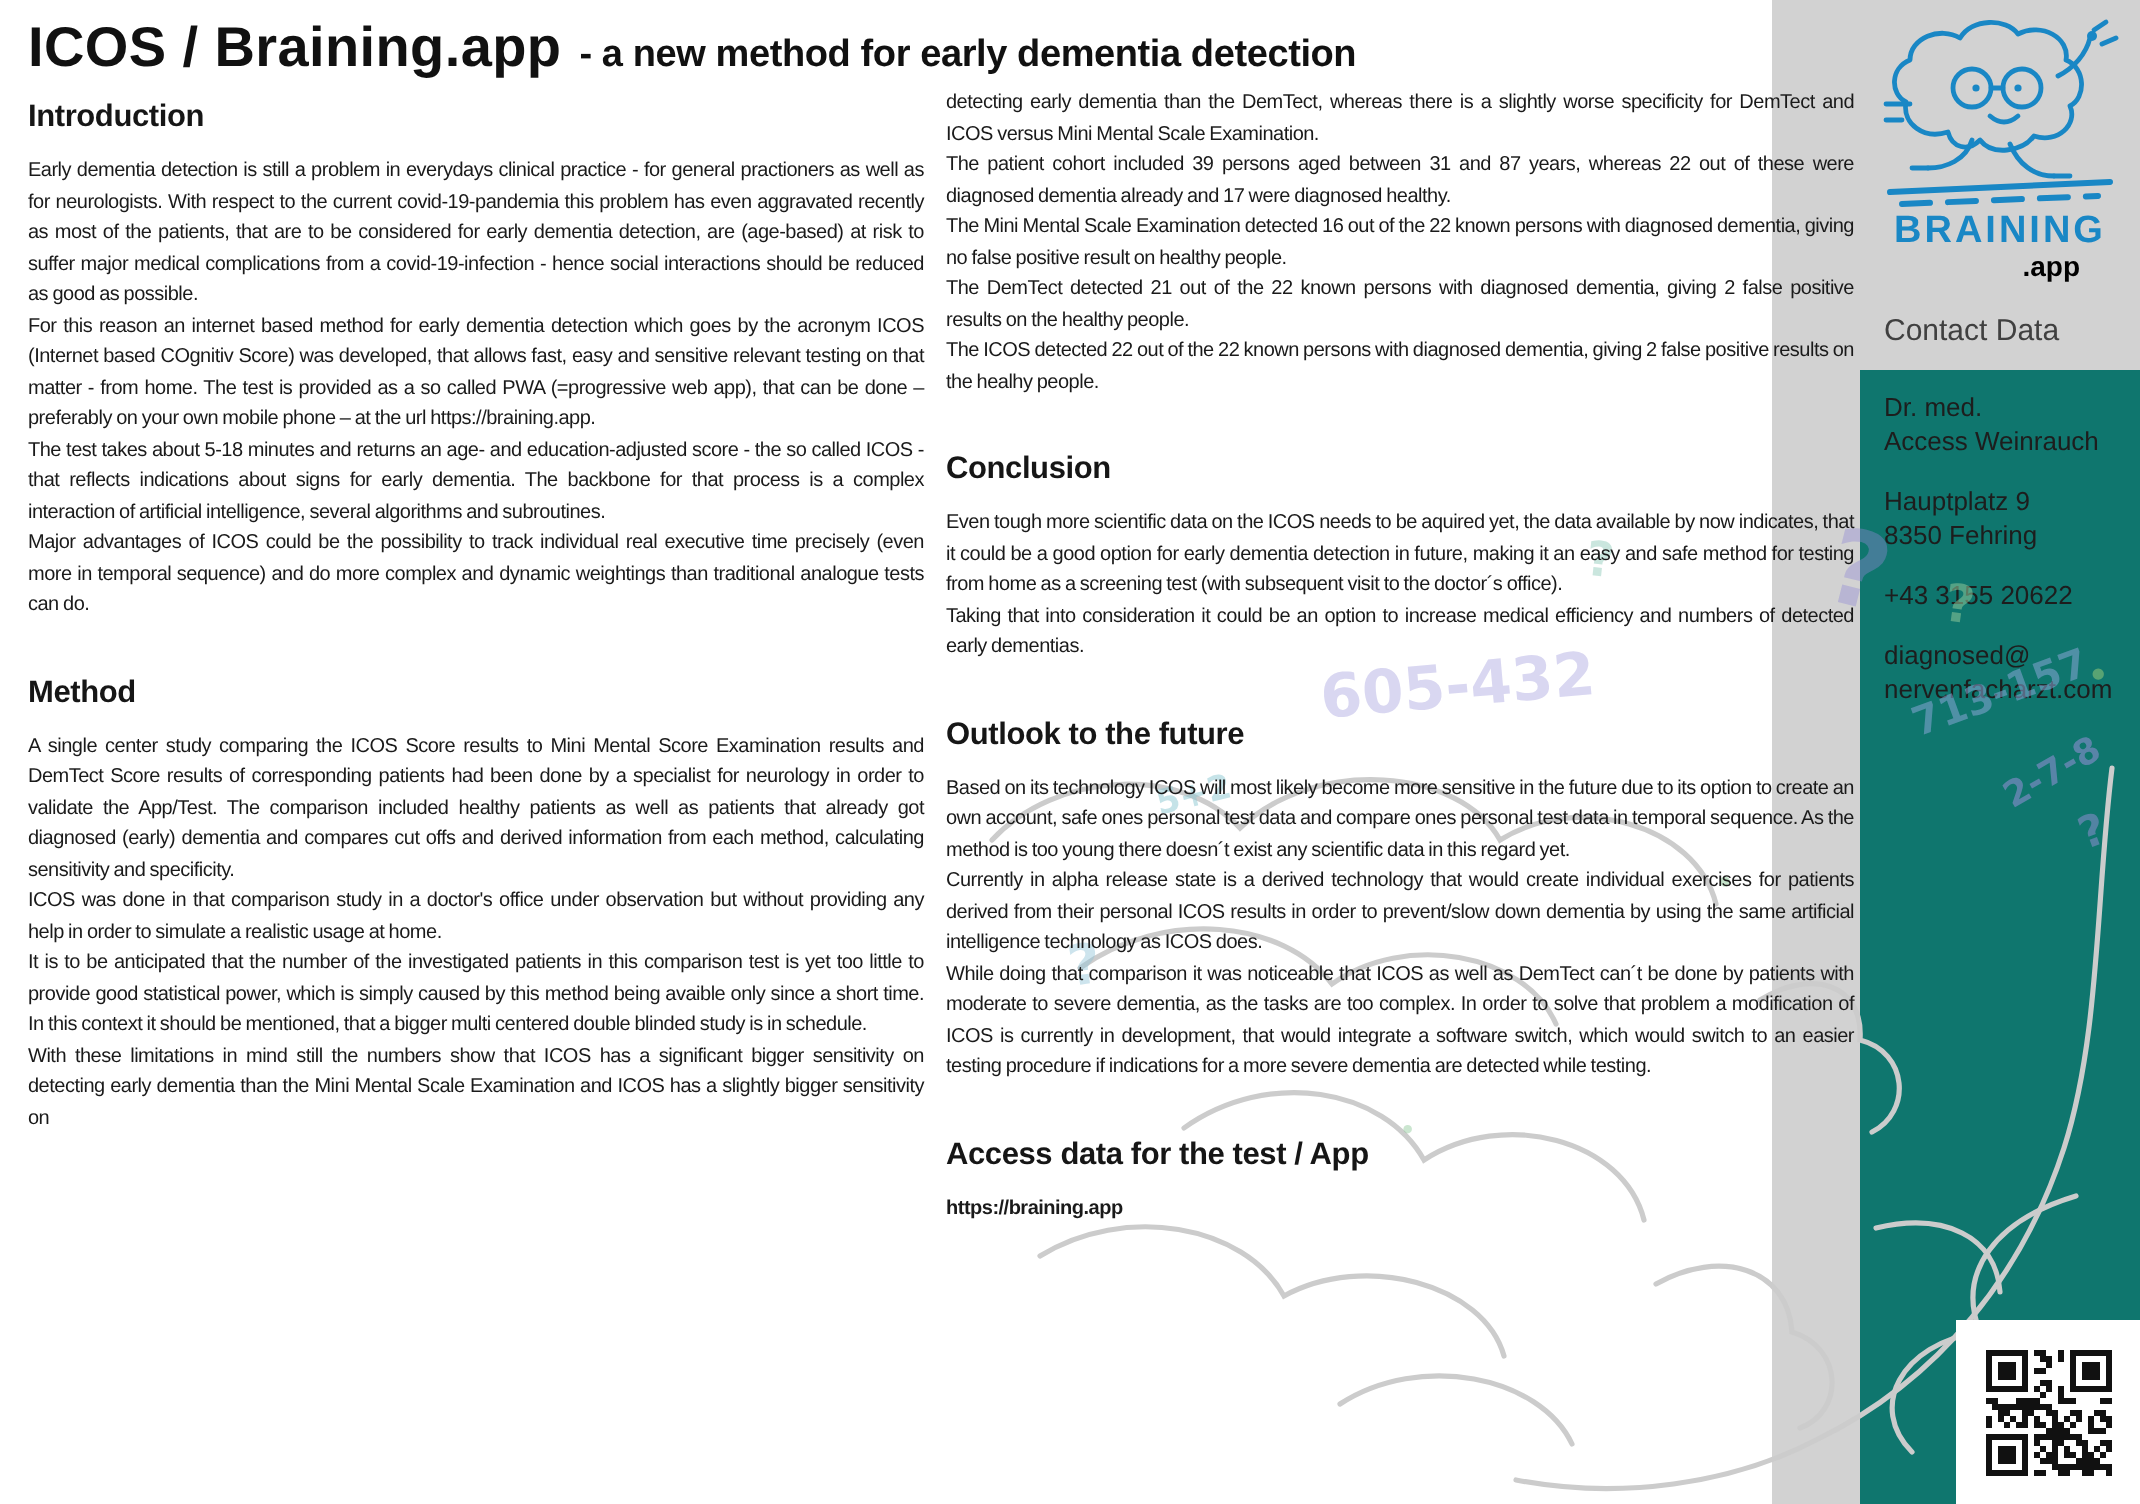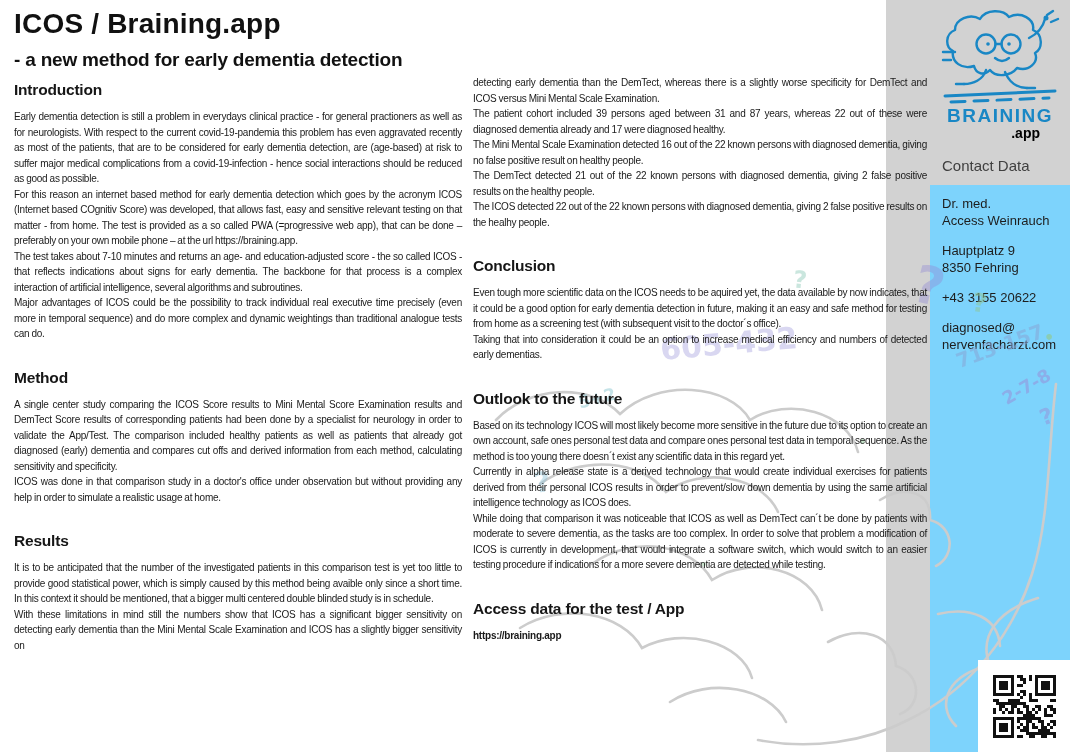--- a/index.html
+++ b/index.html
@@ -1,39 +1,39 @@
 <!DOCTYPE html>
 <html lang="en"><head>
 <meta charset="utf-8">
 <style>
   html,body{margin:0;padding:0;background:#888;}
   .page{position:relative;width:1070px;height:752px;background:#ffffff;overflow:hidden;
         font-family:"Liberation Sans","DejaVu Sans",sans-serif;color:#1a1a1a;}
   
   .content{position:absolute;left:14px;top:8px;width:913px;z-index:2;}
-  .titlebar{display:flex;align-items:baseline;gap:9px;margin:0 0 4px 0;flex-direction:column;}
+  .titlebar{display:flex;align-items:baseline;gap:9px;margin:0 0 4px 0;}
   .title-main{font-size:28px;font-weight:bold;color:#111;letter-spacing:.2px;}
   .title-sub{font-size:19px;font-weight:bold;color:#111;letter-spacing:-.2px;}
   .cols{display:flex;gap:11px;}
   .col{width:448px;}
   .col.right{width:454px;}
   h2{font-size:15.5px;font-weight:bold;color:#161616;margin:27px 0 10px 0;letter-spacing:-.2px;}
   .col h2:first-child{margin-top:6px;}
   .col p{margin:0;font-size:10px;line-height:15.5px;text-align:justify;
          letter-spacing:-.25px;word-spacing:-.4px;hyphens:auto;}
   .cont-end{text-align-last:justify;}
   .url{font-weight:bold;font-size:13.5px;letter-spacing:0;}
   
   .sidebar{position:absolute;right:0;top:0;width:140px;height:752px;background:#d2d2d2;z-index:0;
            display:flex;flex-direction:column;padding-left:44px;}
   .logo-box{padding:6px 8px 2px 8px;text-align:center;}
   .brand{display:block;font-weight:bold;font-size:19px;letter-spacing:1.5px;color:#1987c5;margin-top:1px;}
   .tld{display:block;font-weight:bold;font-size:14px;color:#7dc242;text-align:right;padding-right:22px;margin-top:-2px;}
   .contact-heading{font-size:15px;color:#404040;padding:14px 12px 11px 12px;}
-  .contact-body{background:#7dd3fc;flex:1;padding:10px 12px 0 12px;font-size:13px;line-height:17px;color:#1d1d1d;}
+  .contact-body{background:#0f766e;flex:1;padding:10px 12px 0 12px;font-size:13px;line-height:17px;color:#1d1d1d;}
   .contact-group{margin-bottom:13px;}
   .contact-line{display:block;}
   
   .qr-box{position:absolute;right:0;bottom:0;width:92px;height:92px;background:#ffffff;z-index:4;
           display:flex;align-items:center;justify-content:center;}
   
   .wm-brain{position:absolute;left:438px;top:378px;width:632px;height:374px;z-index:1;pointer-events:none;}
   .decor{position:absolute;z-index:1;pointer-events:none;font-weight:bold;white-space:nowrap;
          font-family:"DejaVu Sans",sans-serif;}
   .brain-svg{display:block;margin:0 auto;}
@@ -256,28 +256,27 @@
       <span class="title-main">ICOS / Braining.app</span>
       <span class="title-sub">- a new method for early dementia detection</span>
     </div>
 
     <div class="cols">
 
       <div class="col left">
         <h2>Introduction</h2>
         <p>Early dementia detection is still a problem in everydays clinical practice - for general practioners as well as for neurologists. With respect to the current covid-19-pandemia this problem has even aggravated recently as most of the patients, that are to be considered for early dementia detection, are (age-based) at risk to suffer major medical complications from a covid-19-infection - hence social interactions should be reduced as good as possible.</p>
         <p>For this reason an internet based method for early dementia detection which goes by the acronym ICOS (Internet based COgnitiv Score) was developed, that allows fast, easy and sensitive relevant testing on that matter - from home. The test is provided as a so called PWA (=progressive web app), that can be done – preferably on your own mobile phone – at the url https://braining.app.</p>
-        <p>The test takes about 7-10 minutes and returns an age- and education-adjusted score - the so called ICOS - that reflects indications about signs for early dementia. The backbone for that process is a complex interaction of artificial intelligence, several algorithms and subroutines.</p>
+        <p>The test takes about 5-18 minutes and returns an age- and education-adjusted score - the so called ICOS - that reflects indications about signs for early dementia. The backbone for that process is a complex interaction of artificial intelligence, several algorithms and subroutines.</p>
         <p>Major advantages of ICOS could be the possibility to track individual real executive time precisely (even more in temporal sequence) and do more complex and dynamic weightings than traditional analogue tests can do.</p>
 
         <h2>Method</h2>
         <p>A single center study comparing the ICOS Score results to Mini Mental Score Examination results and DemTect Score results of corresponding patients had been done by a specialist for neurology in order to validate the App/Test. The comparison included healthy patients as well as patients that already got diagnosed (early) dementia and compares cut offs and derived information from each method, calculating sensitivity and specificity.</p>
         <p>ICOS was done in that comparison study in a doctor's office under observation but without providing any help in order to simulate a realistic usage at home.</p>
 
-        <h2>Results</h2>
         <p>It is to be anticipated that the number of the investigated patients in this comparison test is yet too little to provide good statistical power, which is simply caused by this method being avaible only since a short time. In this context it should be mentioned, that a bigger multi centered double blinded study is in schedule.</p>
         <p class="cont-end">With these limitations in mind still the numbers show that ICOS has a significant bigger sensitivity on detecting early dementia than the Mini Mental Scale Examination and ICOS has a slightly bigger sensitivity on</p>
       </div>
 
       <div class="col right">
         <p>detecting early dementia than the DemTect, whereas there is a slightly worse specificity for DemTect and ICOS versus Mini Mental Scale Examination.</p>
         <p>The patient cohort included 39 persons aged between 31 and 87 years, whereas 22 out of these were diagnosed dementia already and 17 were diagnosed healthy.</p>
         <p>The Mini Mental Scale Examination detected 16 out of the 22 known persons with diagnosed dementia, giving no false positive result on healthy people.</p>
         <p>The DemTect detected 21 out of the 22 known persons with diagnosed dementia, giving 2 false positive results on the healthy people.</p>
         <p>The ICOS detected 22 out of the 22 known persons with diagnosed dementia, giving 2 false positive results on the healhy people.</p>

